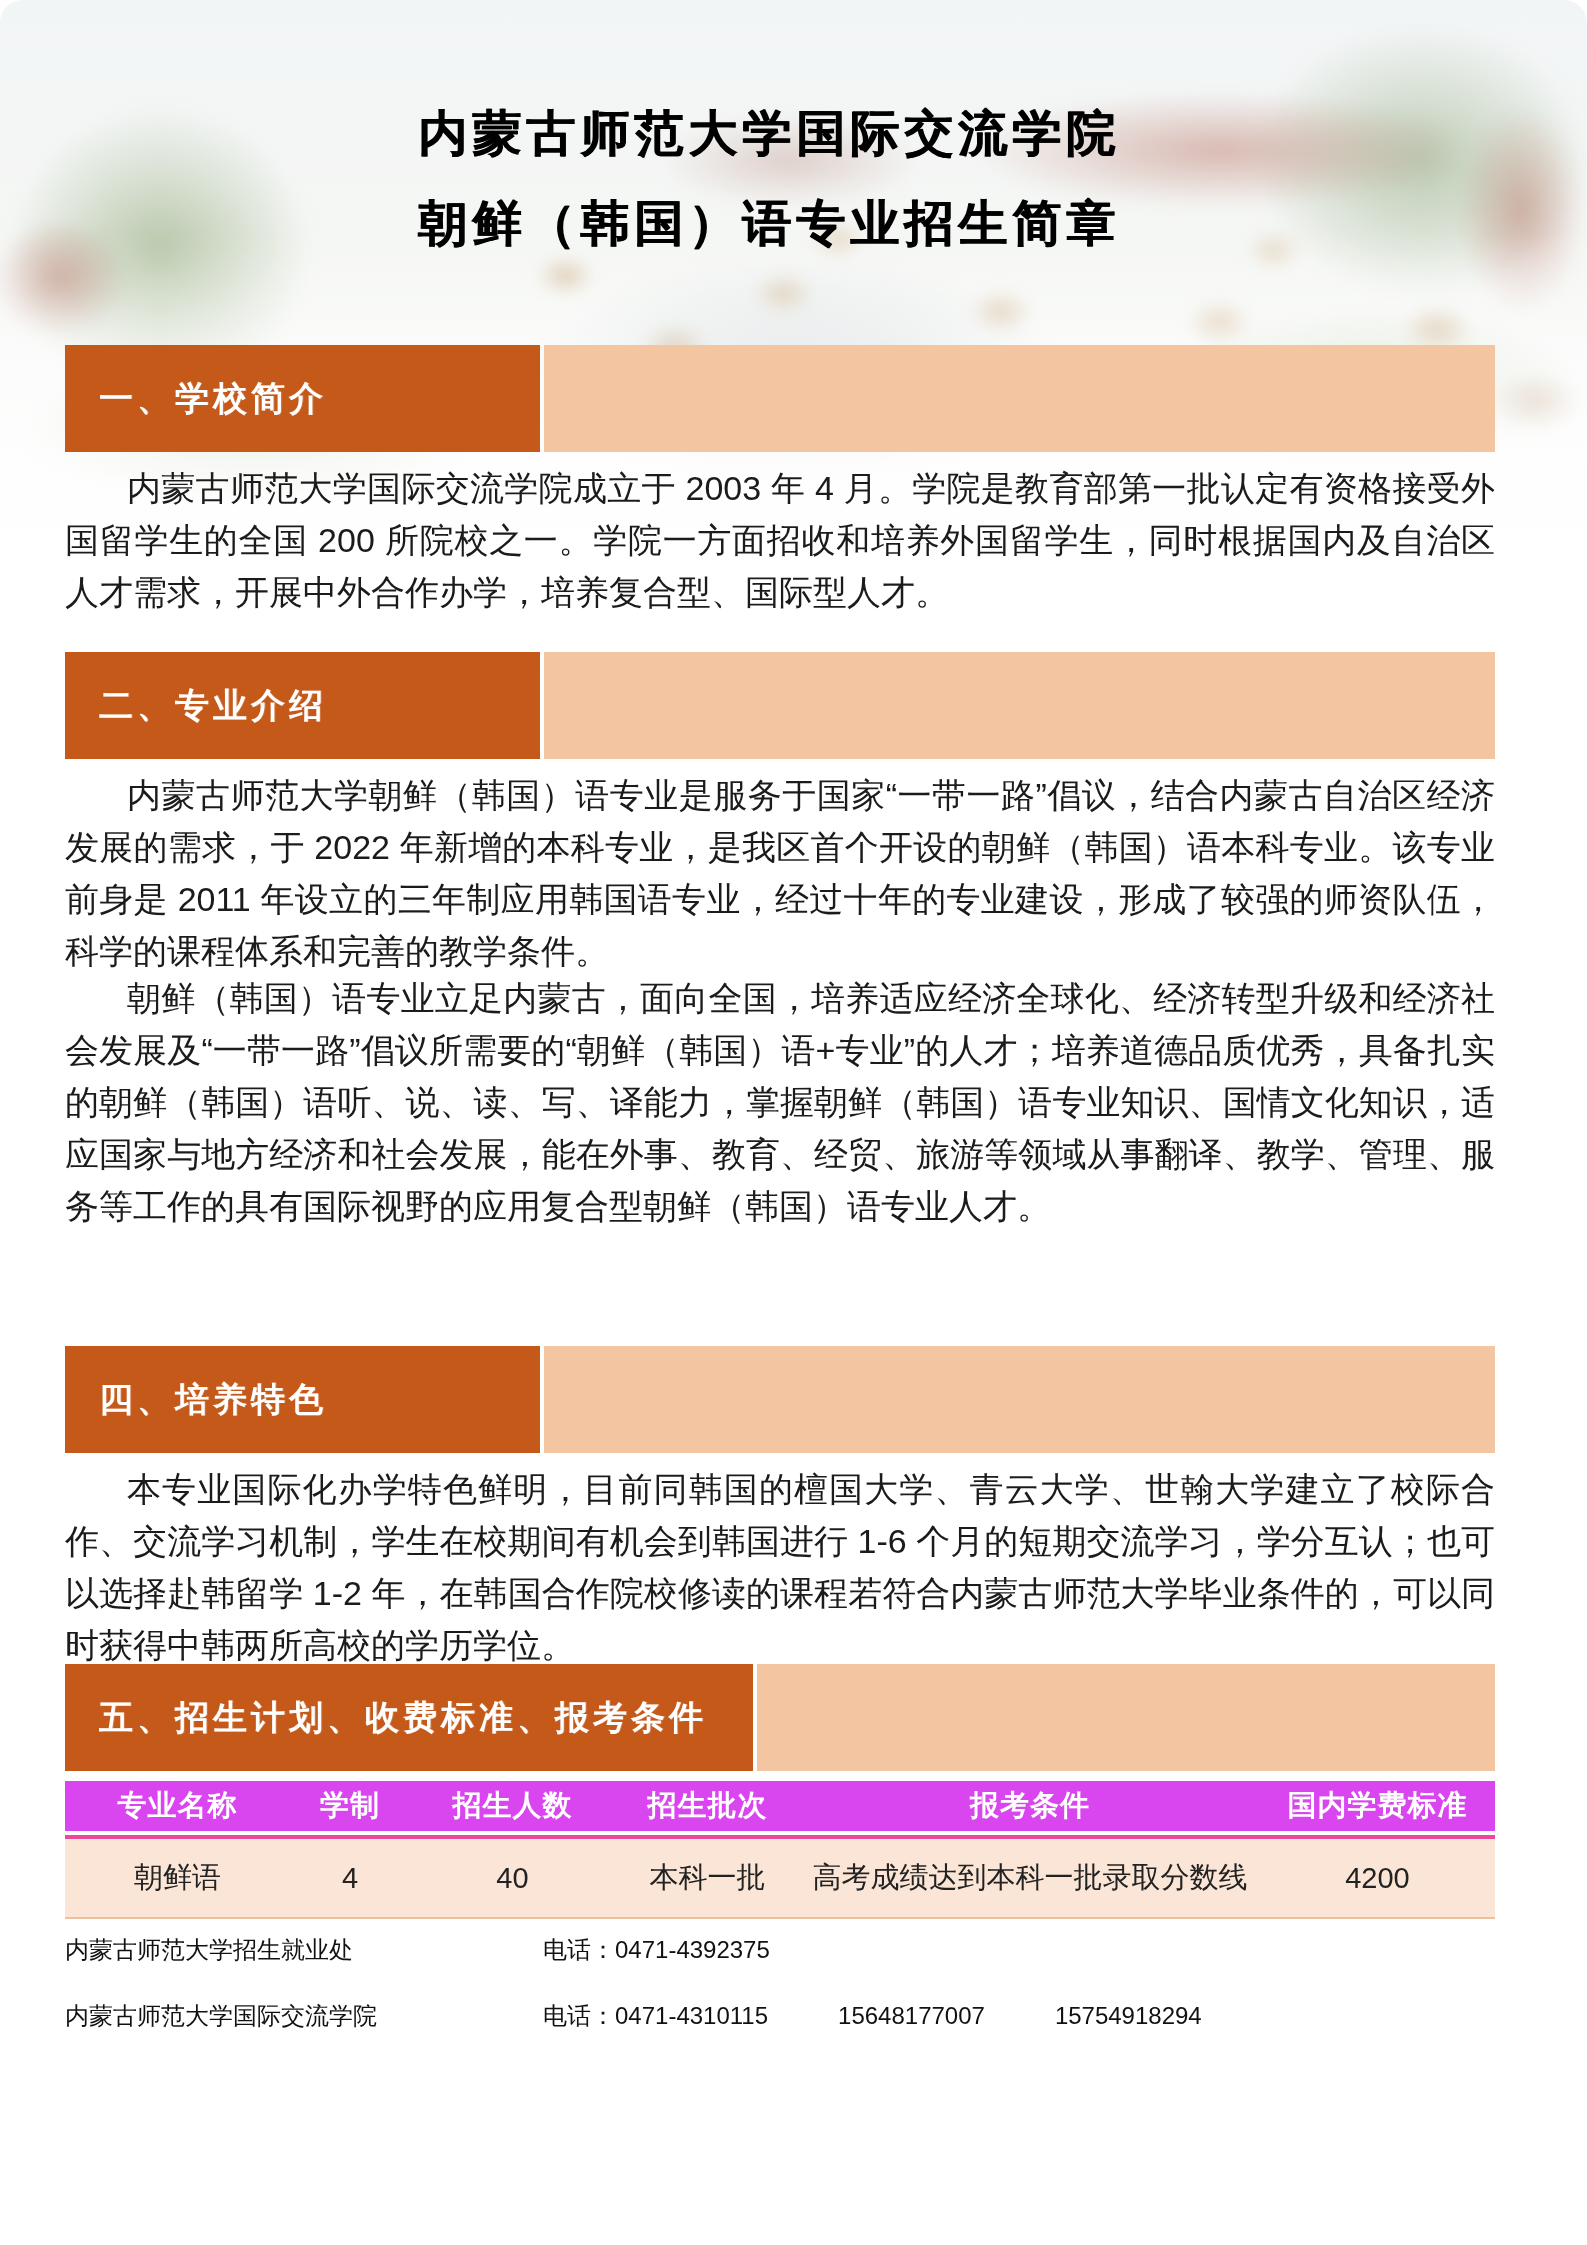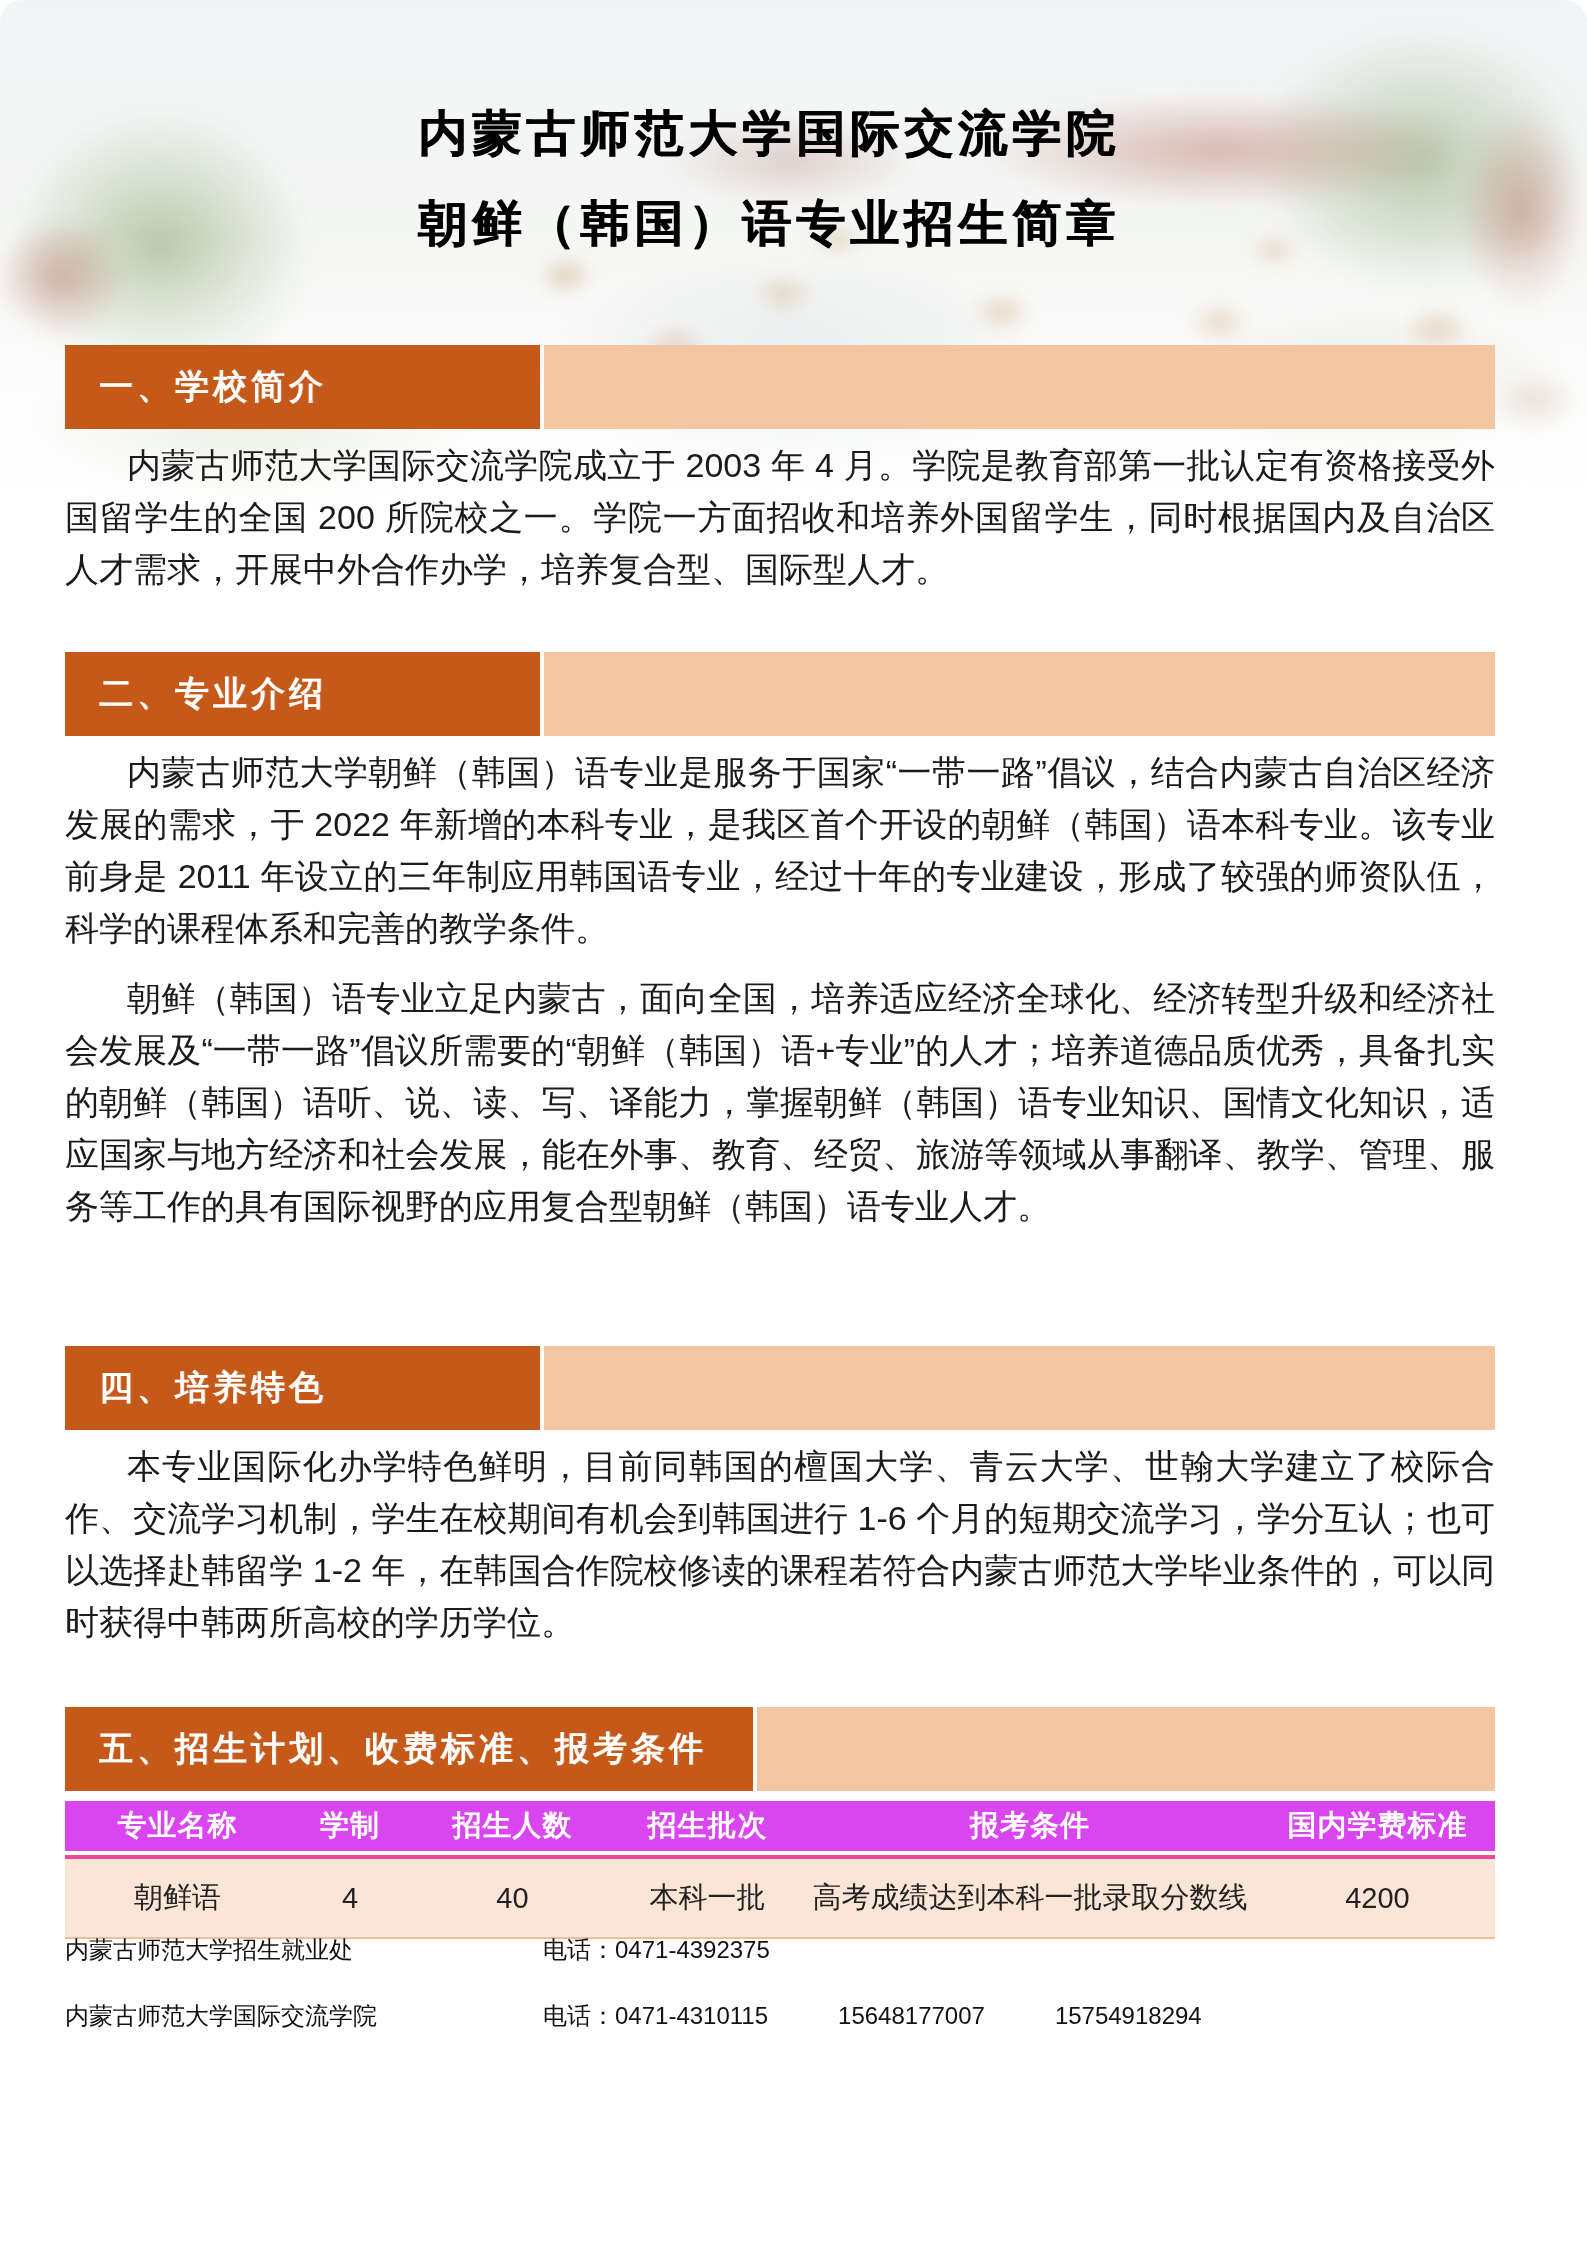--- a/index.html
+++ b/index.html
@@ -67,21 +67,21 @@
   .title { position:absolute; left:418px; top:88px; z-index:5; }
   .title .t-line {
     font-size:49px; line-height:90px; font-weight:900;
     letter-spacing:5px; color:#000;
     text-shadow:1px 0 0 #000;
     white-space:nowrap;
   }
 
   
   .section { position:absolute; left:65px; width:1430px; z-index:4; }
-  .bar { display:flex; height:84px; }
+  .bar { display:flex; height:107px; }
   .bar-dark {
     width:475px; background:#C5591A; color:#ffffff;
     display:flex; align-items:center;
     padding-left:34px; box-sizing:border-box;
     font-size:34px; font-weight:bold; letter-spacing:4px;
     text-shadow:1px 0 0 #ffffff33;
     white-space:nowrap;
   }
   .bar-dark.wide { width:688px; }
   .bar-light { flex:1; margin-left:4px; background:#F3C5A0; }
@@ -159,21 +159,21 @@
   </div>
 
   <div class="section" style="top:1346px;">
     <div class="bar">
       <div class="bar-dark">四、培养特色</div>
       <div class="bar-light"></div>
     </div>
     <div class="body-text">本专业国际化办学特色鲜明，目前同韩国的檀国大学、青云大学、世翰大学建立了校际合作、交流学习机制，学生在校期间有机会到韩国进行 1-6 个月的短期交流学习，学分互认；也可以选择赴韩留学 1-2 年，在韩国合作院校修读的课程若符合内蒙古师范大学毕业条件的，可以同时获得中韩两所高校的学历学位。</div>
   </div>
 
-  <div class="section" style="top:1707px;">
+  <div class="section" style="top:1664px;">
     <div class="bar">
       <div class="bar-dark wide">五、招生计划、收费标准、报考条件</div>
       <div class="bar-light"></div>
     </div>
     <table class="enroll-table">
       <colgroup>
         <col style="width:225px">
           <col style="width:120px">
           <col style="width:205px">
         <col style="width:185px">

